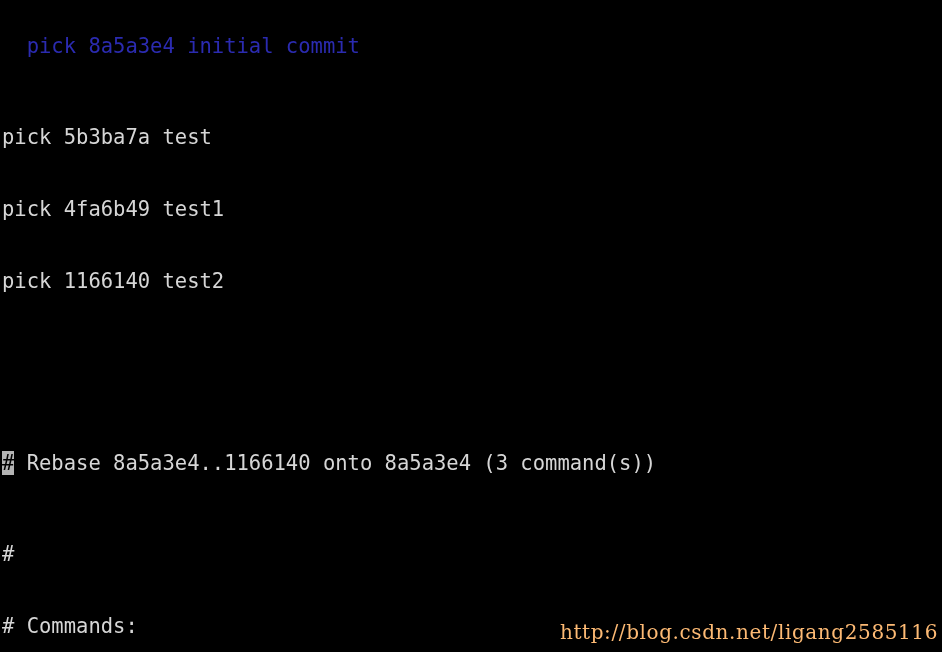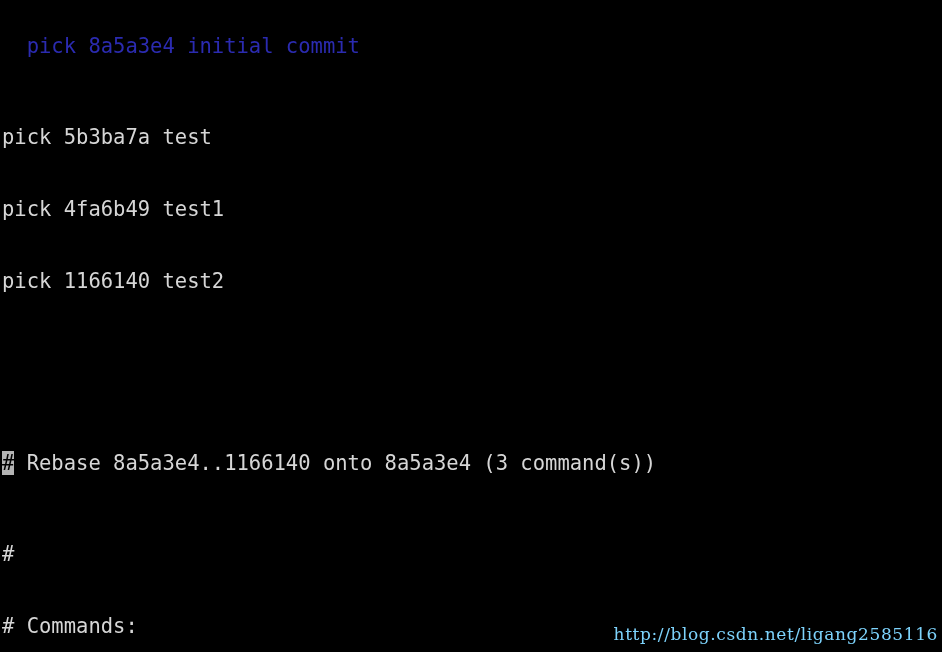--- a/index.html
+++ b/index.html
@@ -56,23 +56,23 @@
   .cursor {
     background: #b4b4b4;
     color: #000000;
   }
 
   #watermark {
     position: absolute;
     right: 4px;
     bottom: 8px;
     font-family: "DejaVu Serif", "Liberation Serif", serif;
-    font-size: 17px;
+    font-size: 20px;
     letter-spacing: 0.6px;
-    color: #7dd3fc;
+    color: #fdba74;
     white-space: pre;
   }
 </style>
 </head>
 <body>
 
 <div id="terminal">
   <div id="buffer">
 
     <div class="line line-scrolled-off"><span class="tok-a">&nbsp;&nbsp;</span><span class="tok-b">pick 8a5a3e4 initial commit</span></div>

